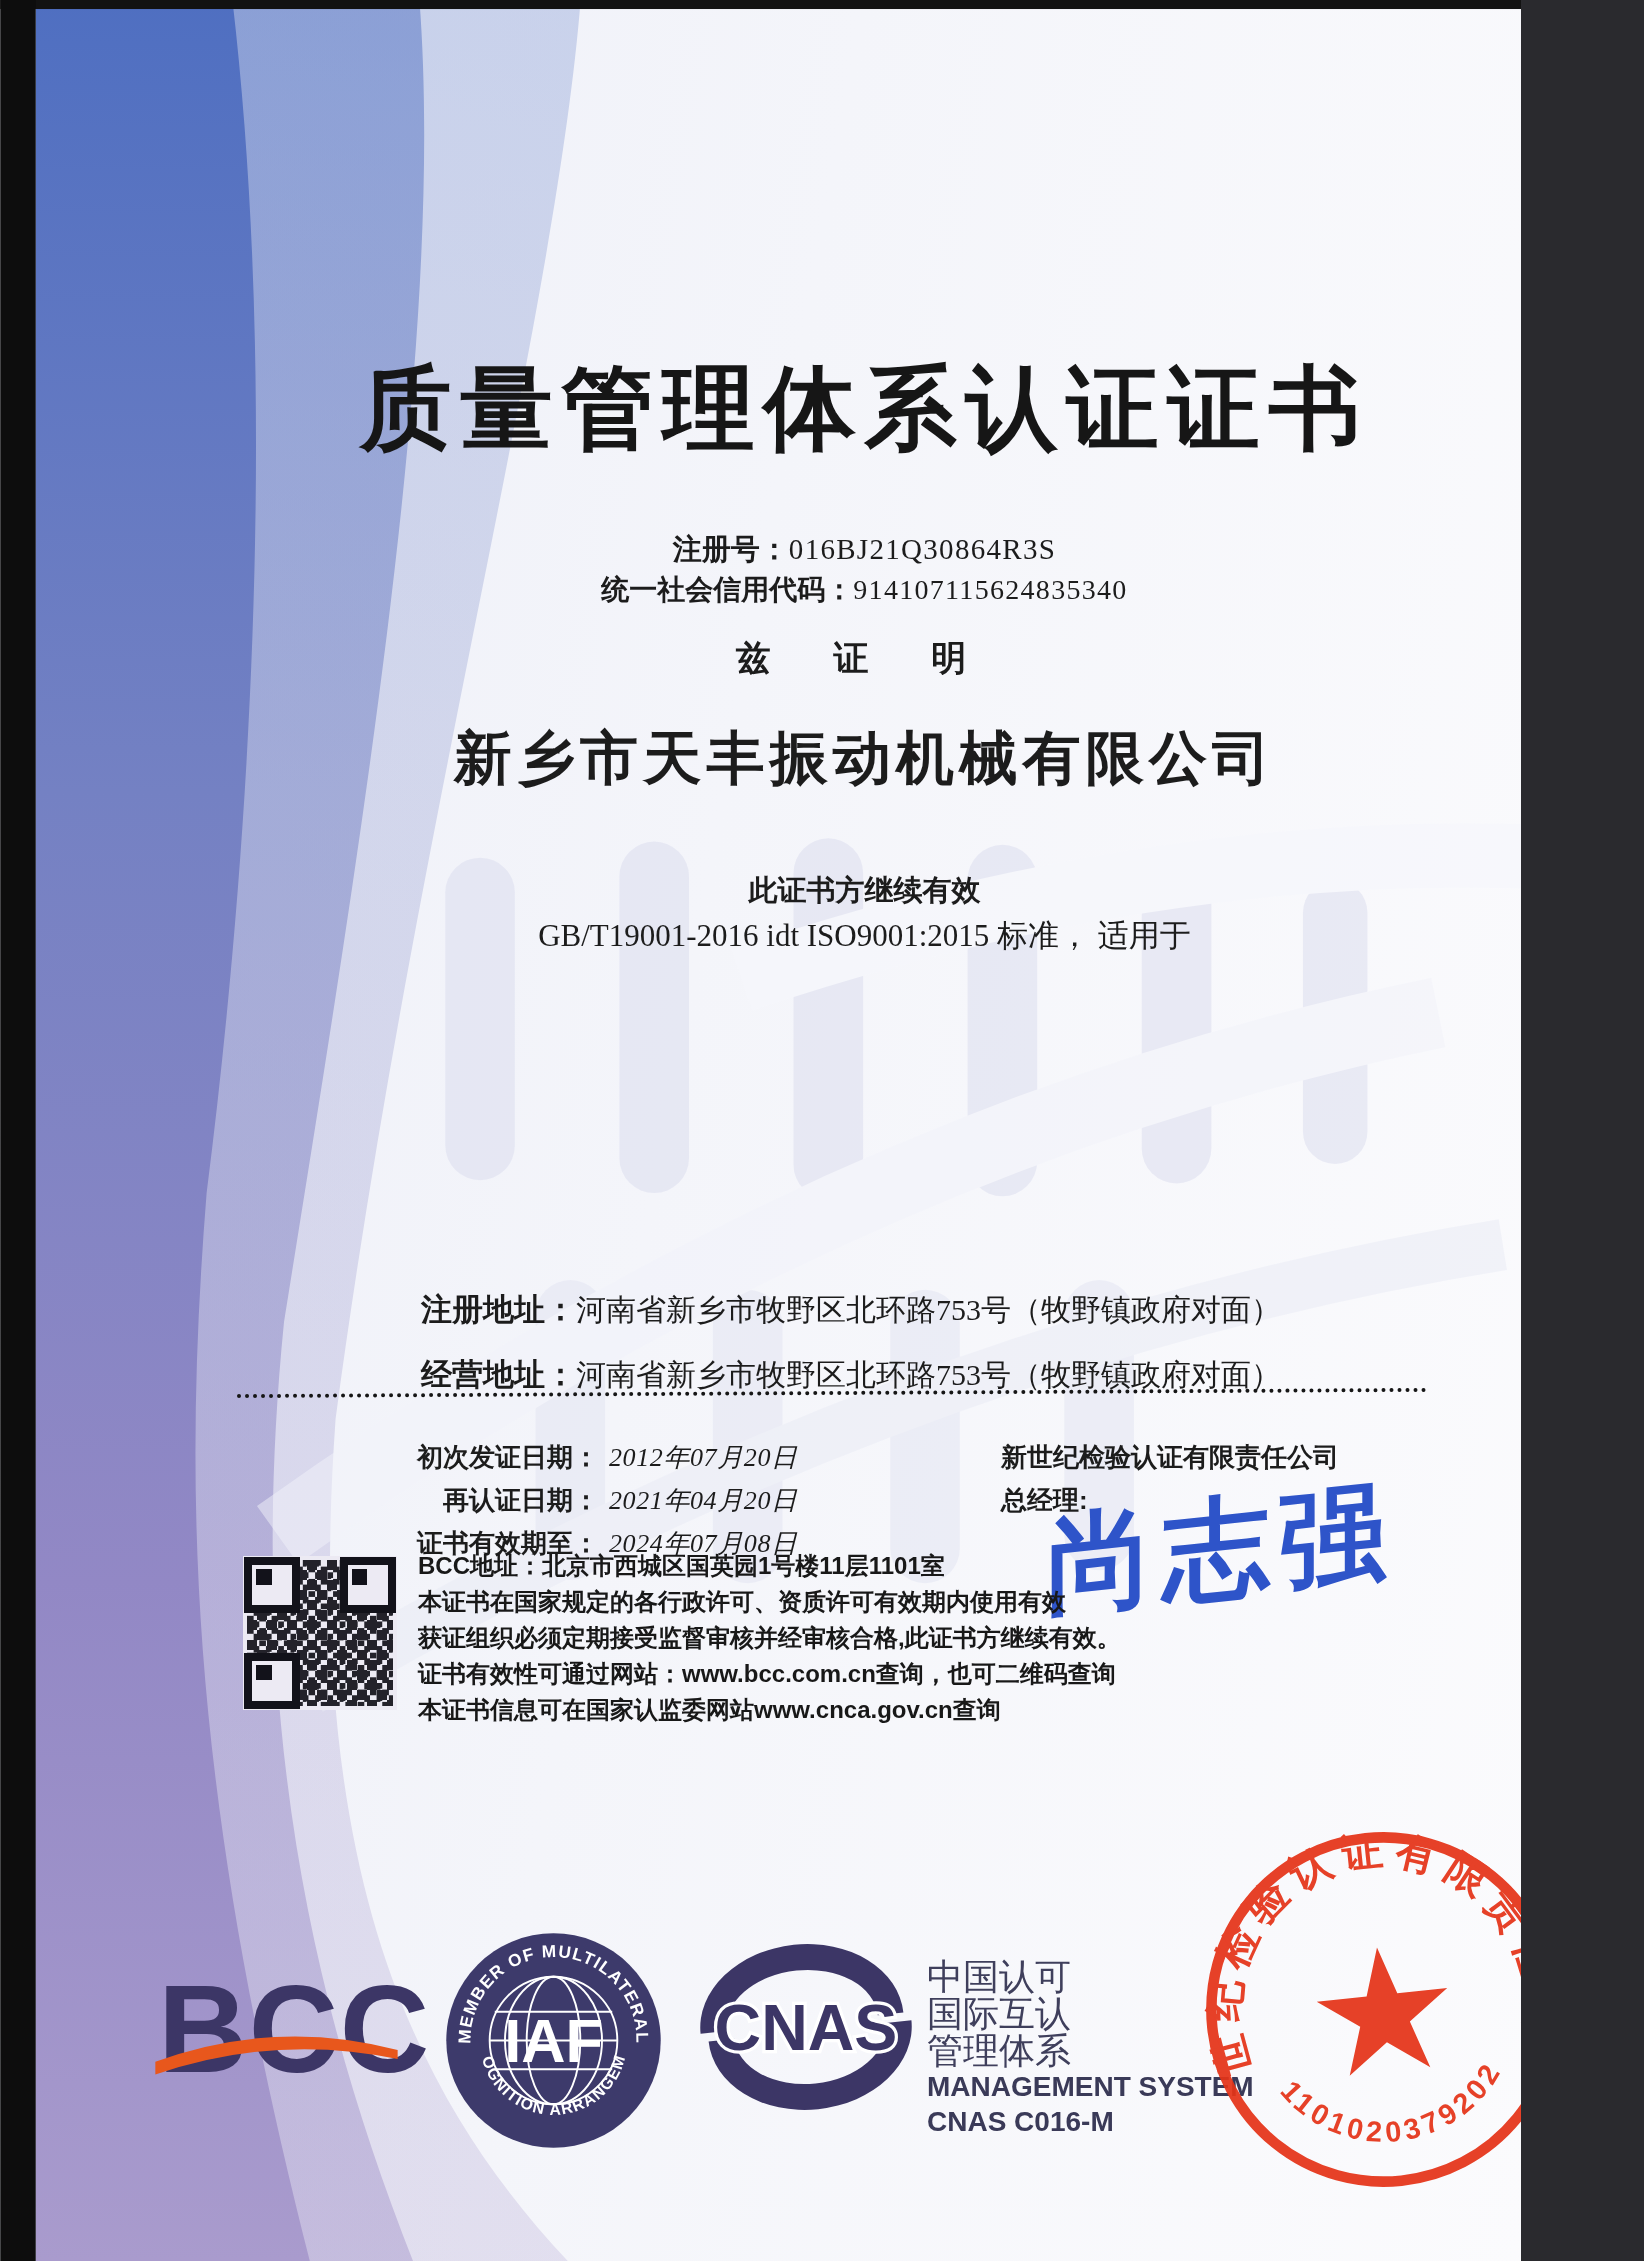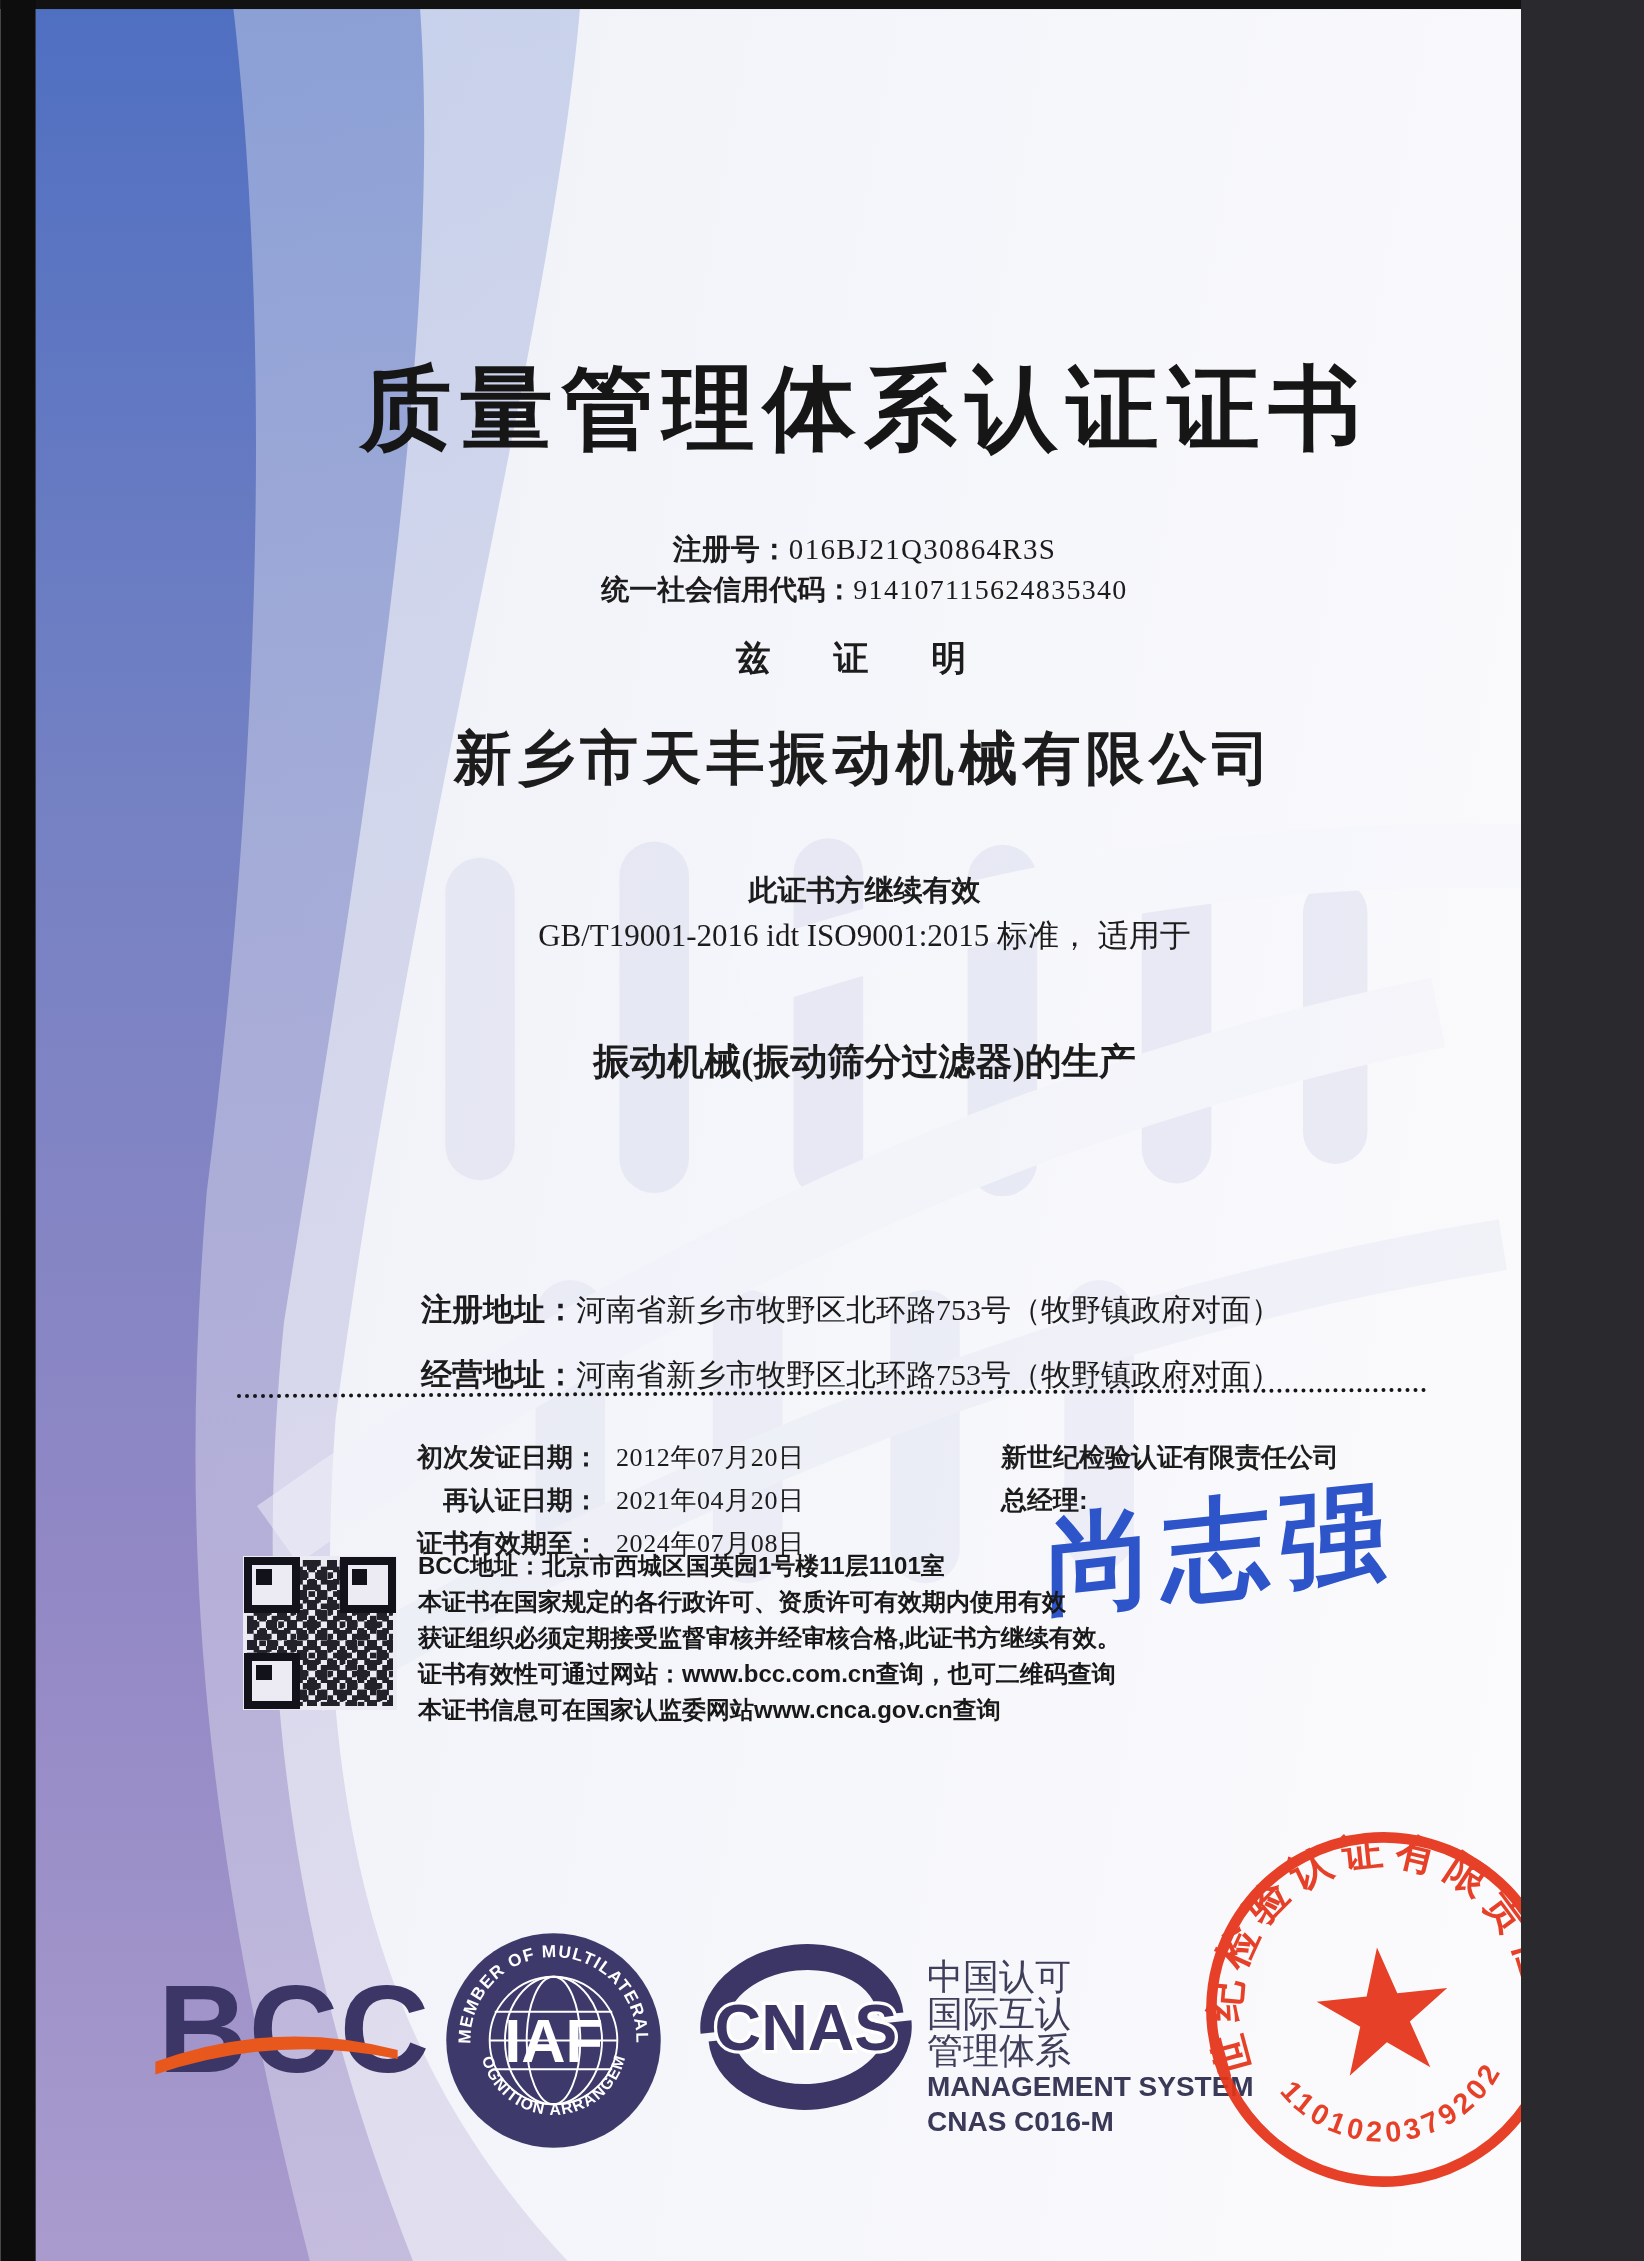--- a/index.html
+++ b/index.html
@@ -23,21 +23,21 @@
   .addr{position:absolute;left:421px;font-size:30px;white-space:nowrap;}
   .addr .lbl{font-size:31px;}
   .addr1{top:1289px;} .addr2{top:1344px;margin-top:10px;}
 
   .dotted-rule{position:absolute;left:237px;top:1391px;width:1190px;height:0;
                border-top:4.5px dotted #161616;transform:rotate(-.3deg);}
 
   .dates{position:absolute;left:386px;top:1436px;font-size:26px;}
   .date-row{display:flex;line-height:43px;white-space:nowrap;}
   .date-row .dlabel{width:213px;text-align:right;font-weight:600;font-family:"Liberation Sans",sans-serif;}
-  .date-row .dval{margin-left:17px;letter-spacing:0.6px;}
+  .date-row .dval{margin-left:10px;letter-spacing:0.6px;font-style:italic;}
 
   .issuer{position:absolute;left:1001px;top:1436px;font-size:26px;line-height:43px;white-space:nowrap;
           font-family:"Liberation Sans",sans-serif;font-weight:600;}
   .signature{position:absolute;left:1045px;top:1477px;font-size:108px;color:#2e54c9;
              font-weight:bold;letter-spacing:9px;transform:rotate(-6deg) skewX(-6deg);
              font-family:"Liberation Serif",serif;white-space:nowrap;}
 
   .qr{position:absolute;left:243px;top:1556px;width:154px;height:154px;background:#eceaf3;}
   .qr-mods{position:absolute;inset:3.9px;
      background-image:
@@ -119,21 +119,20 @@
     <span class="lbl">注册号：</span><span class="val">016BJ21Q30864R3S</span>
   </div>
   <div class="center-line credit-line">
     <span class="lbl">统一社会信用代码：</span><span class="val">914107115624835340</span>
   </div>
 
   <div class="center-line hereby">兹 证 明</div>
   <div class="center-line company">新乡市天丰振动机械有限公司</div>
   <div class="center-line system-line">此证书方继续有效</div>
   <div class="center-line standard-line">GB/T19001-2016 idt ISO9001:2015 标准，  适用于</div>
-  <div class="center-line scope">振动机械(振动筛分过滤器)的生产</div>
 
   <div class="addr addr1">
     <span class="lbl">注册地址：</span><span>河南省新乡市牧野区北环路753号（牧野镇政府对面）</span>
   </div>
   <div class="addr addr2">
     <span class="lbl">经营地址：</span><span>河南省新乡市牧野区北环路753号（牧野镇政府对面）</span>
   </div>
 
   <div class="dotted-rule"></div>
 

